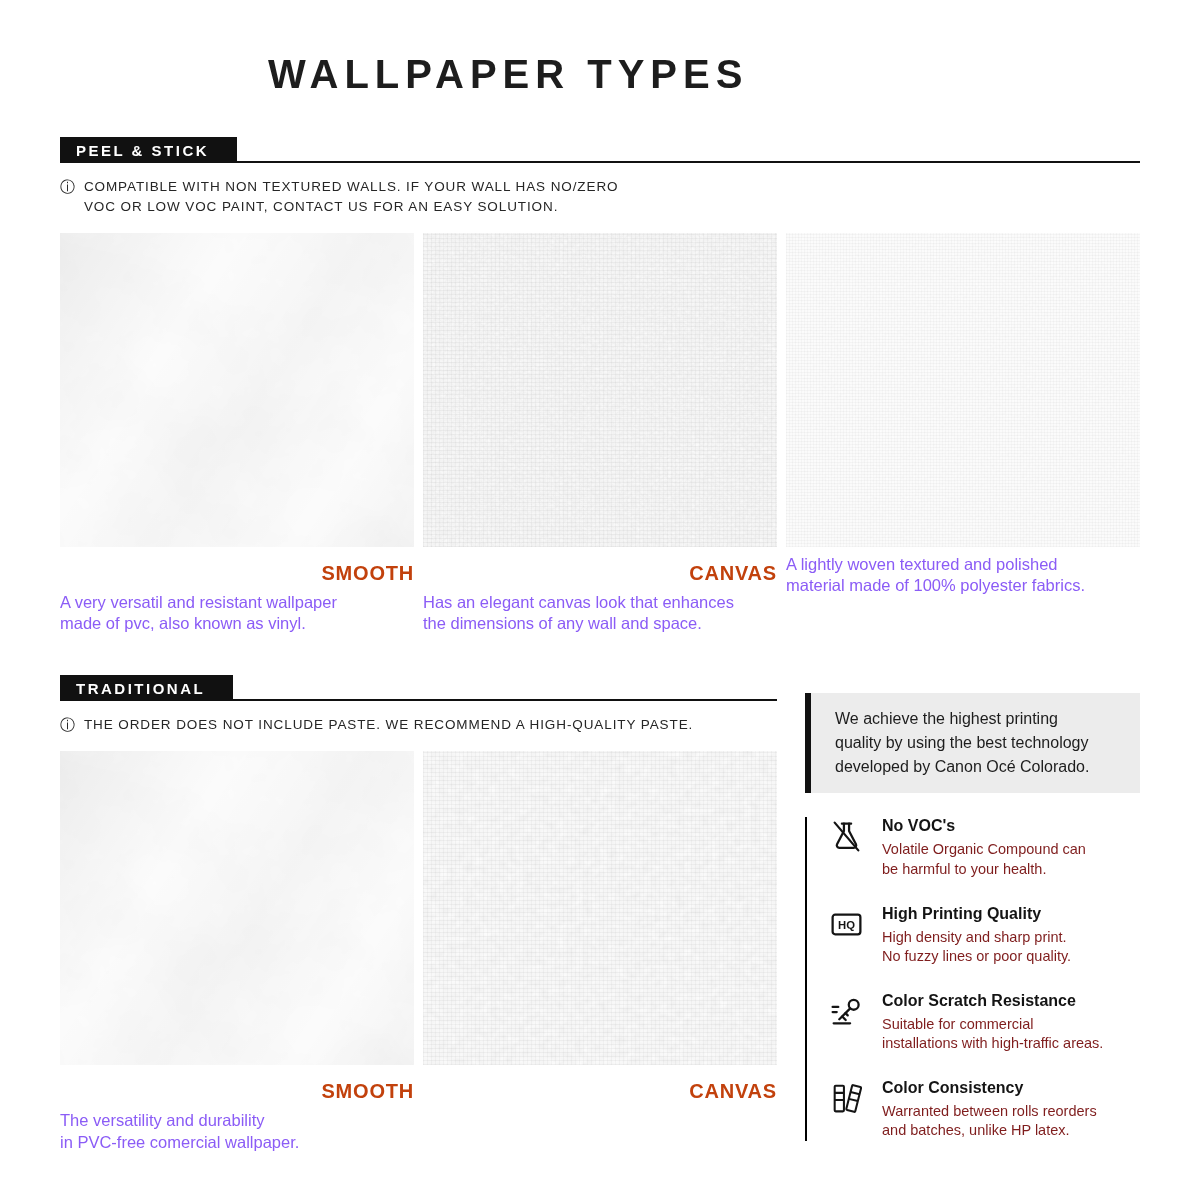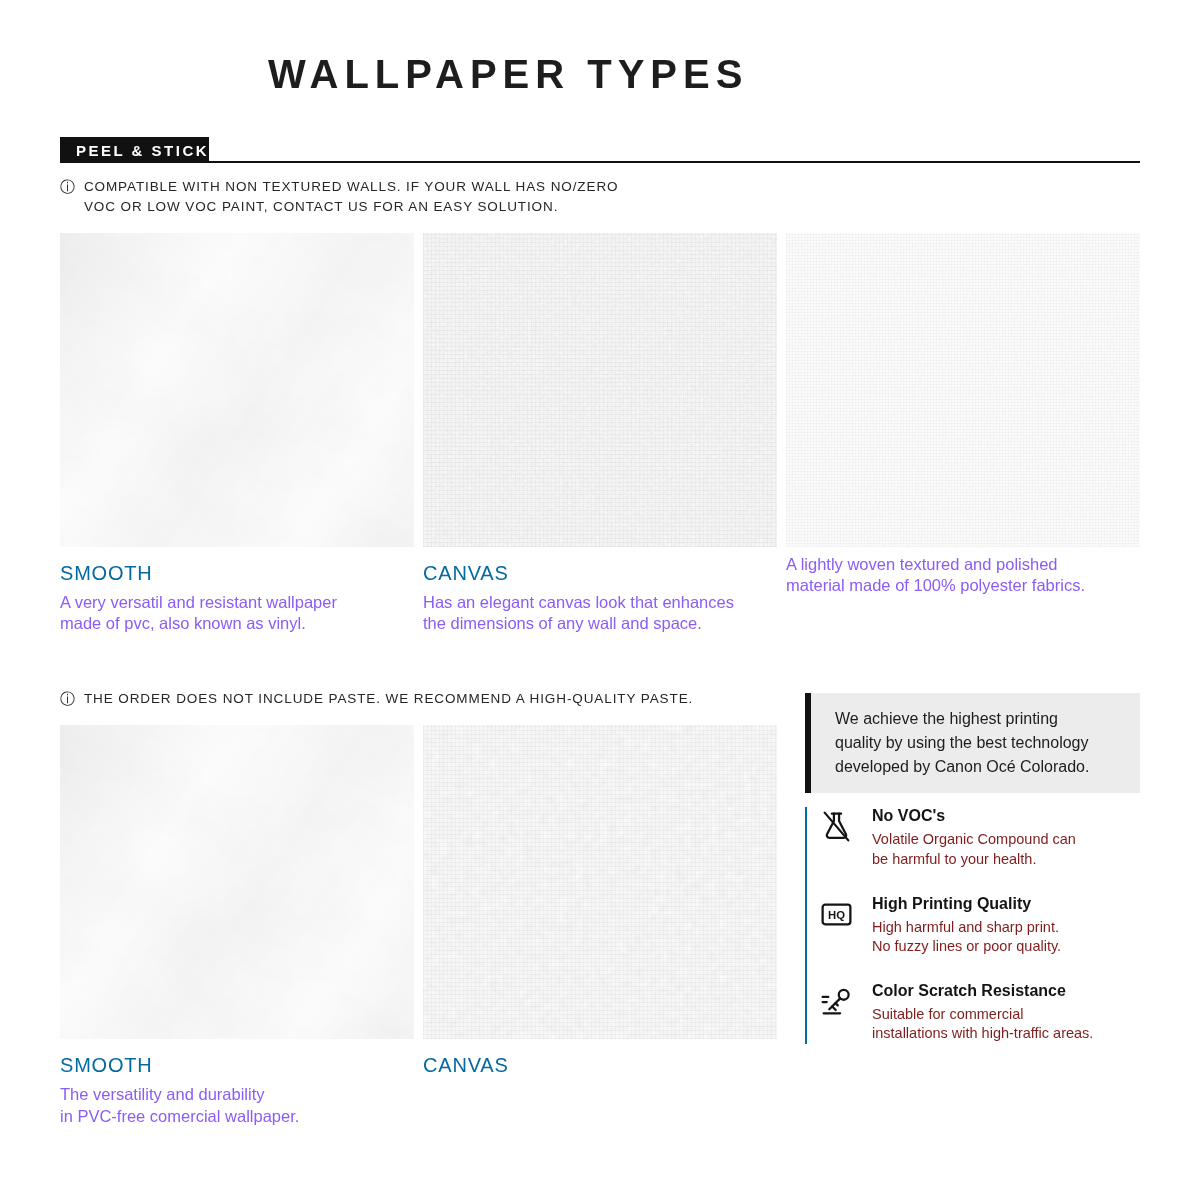--- a/index.html
+++ b/index.html
@@ -17,21 +17,21 @@
     font-size:40px; font-weight:700; letter-spacing:6px;
     color:#1d1d1d;
   }
 
   
   .section-header { display:flex; align-items:flex-end; }
   .sh-top { margin-top:40px; }
   .section-label {
     background:#111111; color:#ffffff;
     font-size:15px; font-weight:700; letter-spacing:2.5px;
-    padding:5px 0 4px 16px; text-transform:uppercase;
+    padding:5px 28px 4px 16px; text-transform:uppercase;
     white-space:nowrap;
   }
   .rule { flex:1; height:2px; background:#111111; }
 
   
   .note {
     display:flex; gap:8px; margin-top:14px;
     font-size:13.5px; letter-spacing:0.9px; line-height:1.5;
     color:#262626; font-weight:500;
   }
@@ -52,42 +52,42 @@
     background:
       repeating-linear-gradient(0deg, rgba(0,0,0,0.038) 0 1px, rgba(255,255,255,0) 1px 4px),
       repeating-linear-gradient(90deg, rgba(0,0,0,0.032) 0 1px, rgba(255,255,255,0) 1px 4px);
   }
   .ov-fabric {
     background:
       repeating-linear-gradient(0deg, rgba(0,0,0,0.028) 0 1px, rgba(255,255,255,0) 1px 3px),
       repeating-linear-gradient(90deg, rgba(0,0,0,0.024) 0 1px, rgba(255,255,255,0) 1px 3px);
   }
   .card h3 {
-    margin-top:15px; font-size:20px; font-weight:400;
-    letter-spacing:0.8px; color:#0369a1;
+    margin-top:15px; font-size:20px; font-weight:700;
+    letter-spacing:0.8px; color:#c2410c;text-align:right;
   }
   .card p {
     margin-top:7px; font-size:16.5px; line-height:1.33;
     color:#8b5cf6; white-space:pre-line;
   }
 
   
   .bottom { display:flex; margin-top:40px; }
   .bottom-left { width:717px; flex-shrink:0; }
   .bottom-right { flex:1; margin-left:28px; padding-top:18px; }
 
   .quote { display:flex; }
   .quote-bar { width:6px; background:#111111; flex-shrink:0; }
   .quote-body {
     flex:1; background:#ececec; padding:14px 24px;
     font-size:16px; line-height:1.5; color:#1d1d1d;
     white-space:pre-line;
   }
 
-  .features { margin-top:14px; border-left:2px solid #0369a1; padding-left:11px; }
+  .features { margin-top:24px; border-left:2px solid #000000; padding-left:21px; }
   .feature { display:flex; gap:17px; margin-bottom:25px; }
   .f-icon { width:37px; height:37px; flex-shrink:0; margin-top:1px; }
   .f-title { font-size:16px; font-weight:700; color:#141414; }
   .f-desc {
     margin-top:5px; font-size:14.5px; line-height:1.35;
     color:#7f1d1d; white-space:pre-line;
   }
   .svg-defs { position:absolute; width:0; height:0; }
 </style>
 </head>
@@ -196,20 +196,24 @@
 material made of 100% polyester fabrics.</p>
         </figcaption>
       </figure>
 
     </div>
   </section>
 
   <div class="bottom">
 
     <section class="bottom-left">
+      <div class="section-header">
+        <div class="section-label">TRADITIONAL</div>
+        <div class="rule"></div>
+      </div>
 
       <div class="note">
         <span class="info-glyph">ⓘ</span>
         <span class="note-text">THE ORDER DOES NOT INCLUDE PASTE. WE RECOMMEND A HIGH-QUALITY PASTE.</span>
       </div>
 
       <div class="cards">
 
         <figure class="card">
           <div class="swatch">
@@ -266,21 +270,21 @@
           </div>
         </div>
 
         <div class="feature">
           <svg class="f-icon" viewBox="0 0 36 36">
             <rect x="4.5" y="8.5" width="27" height="19" rx="2.5" fill="none" stroke="#141414" stroke-width="2.2"></rect>
             <text x="18" y="22.5" text-anchor="middle" font-size="11" font-weight="700" fill="#141414">HQ</text>
           </svg>
           <div>
             <div class="f-title">High Printing Quality</div>
-            <div class="f-desc">High harmful and sharp print.
+            <div class="f-desc">High density and sharp print.
 No fuzzy lines or poor quality.</div>
           </div>
         </div>
 
         <div class="feature">
           <svg class="f-icon" viewBox="0 0 36 36">
             <g fill="none" stroke="#141414" stroke-width="2.2" stroke-linecap="round">
               <circle cx="25" cy="11.5" r="4.8"></circle>
               <path d="M21.6 15L11 25.6"></path>
               <path d="M13.8 22.8l3.4 3.4"></path>
@@ -290,18 +294,35 @@
               <path d="M5.5 29.5h16"></path>
             </g>
           </svg>
           <div>
             <div class="f-title">Color Scratch Resistance</div>
             <div class="f-desc">Suitable for commercial
 installations with high-traffic areas.</div>
           </div>
         </div>
 
+        <div class="feature">
+          <svg class="f-icon" viewBox="0 0 36 36">
+            <g fill="none" stroke="#141414" stroke-width="2" stroke-linejoin="round">
+              <rect x="6.5" y="5.5" width="9" height="25" rx="1"></rect>
+              <path d="M6.5 12.5h9M6.5 19.5h9"></path>
+              <g transform="rotate(14 25 18)">
+                <rect x="20.5" y="5.5" width="9" height="25" rx="1"></rect>
+                <path d="M20.5 12.5h9M20.5 19.5h9"></path>
+              </g>
+            </g>
+          </svg>
+          <div>
+            <div class="f-title">Color Consistency</div>
+            <div class="f-desc">Warranted between rolls reorders
+and batches, unlike HP latex.</div>
+          </div>
+        </div>
 
       </div>
     </aside>
 
   </div>
 </div>
 
 </body></html>

